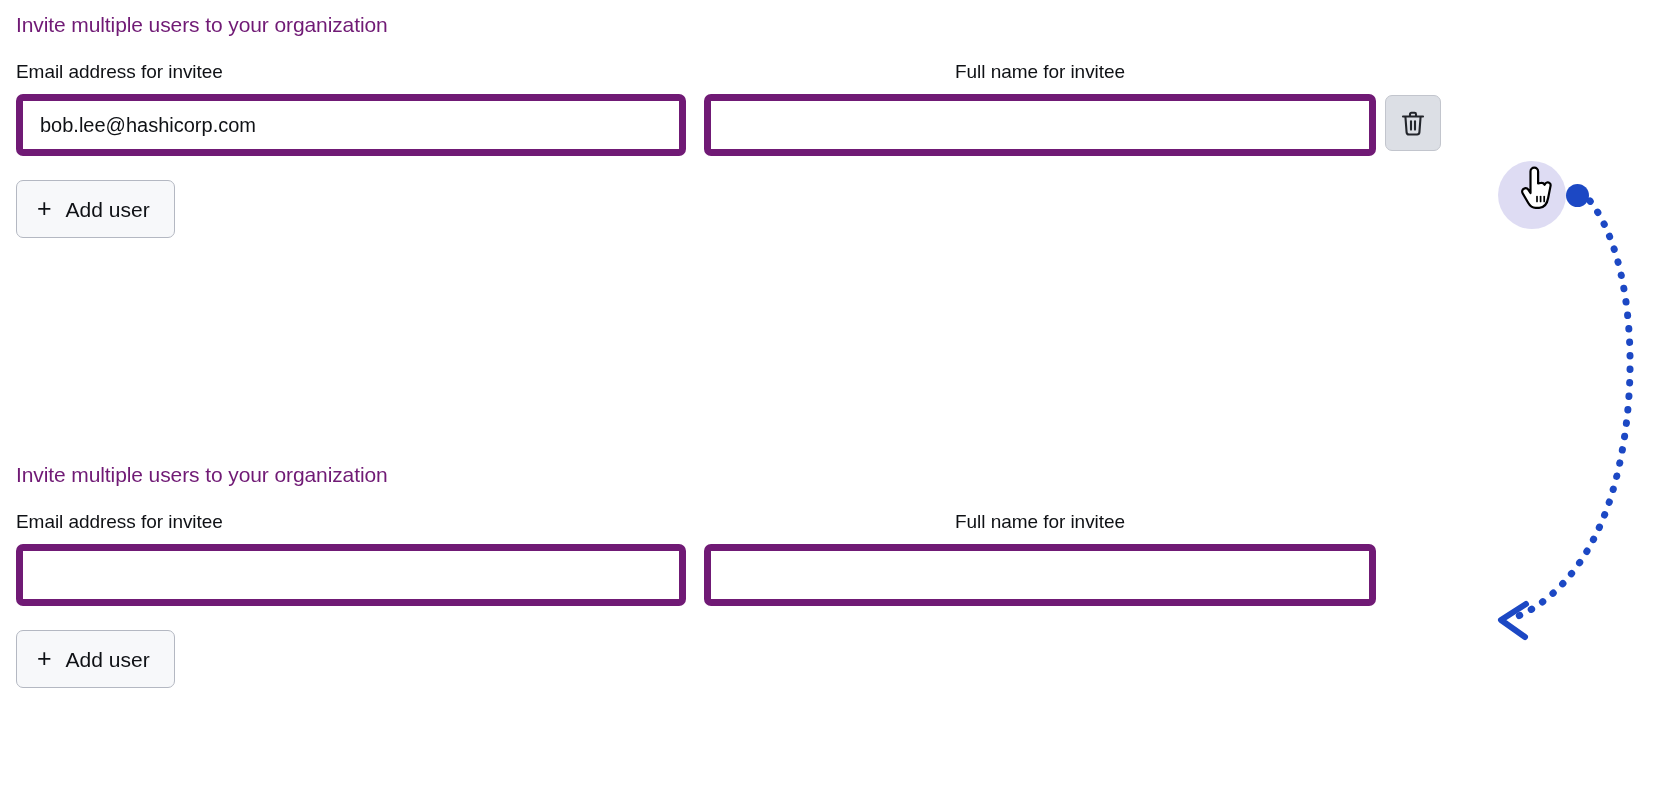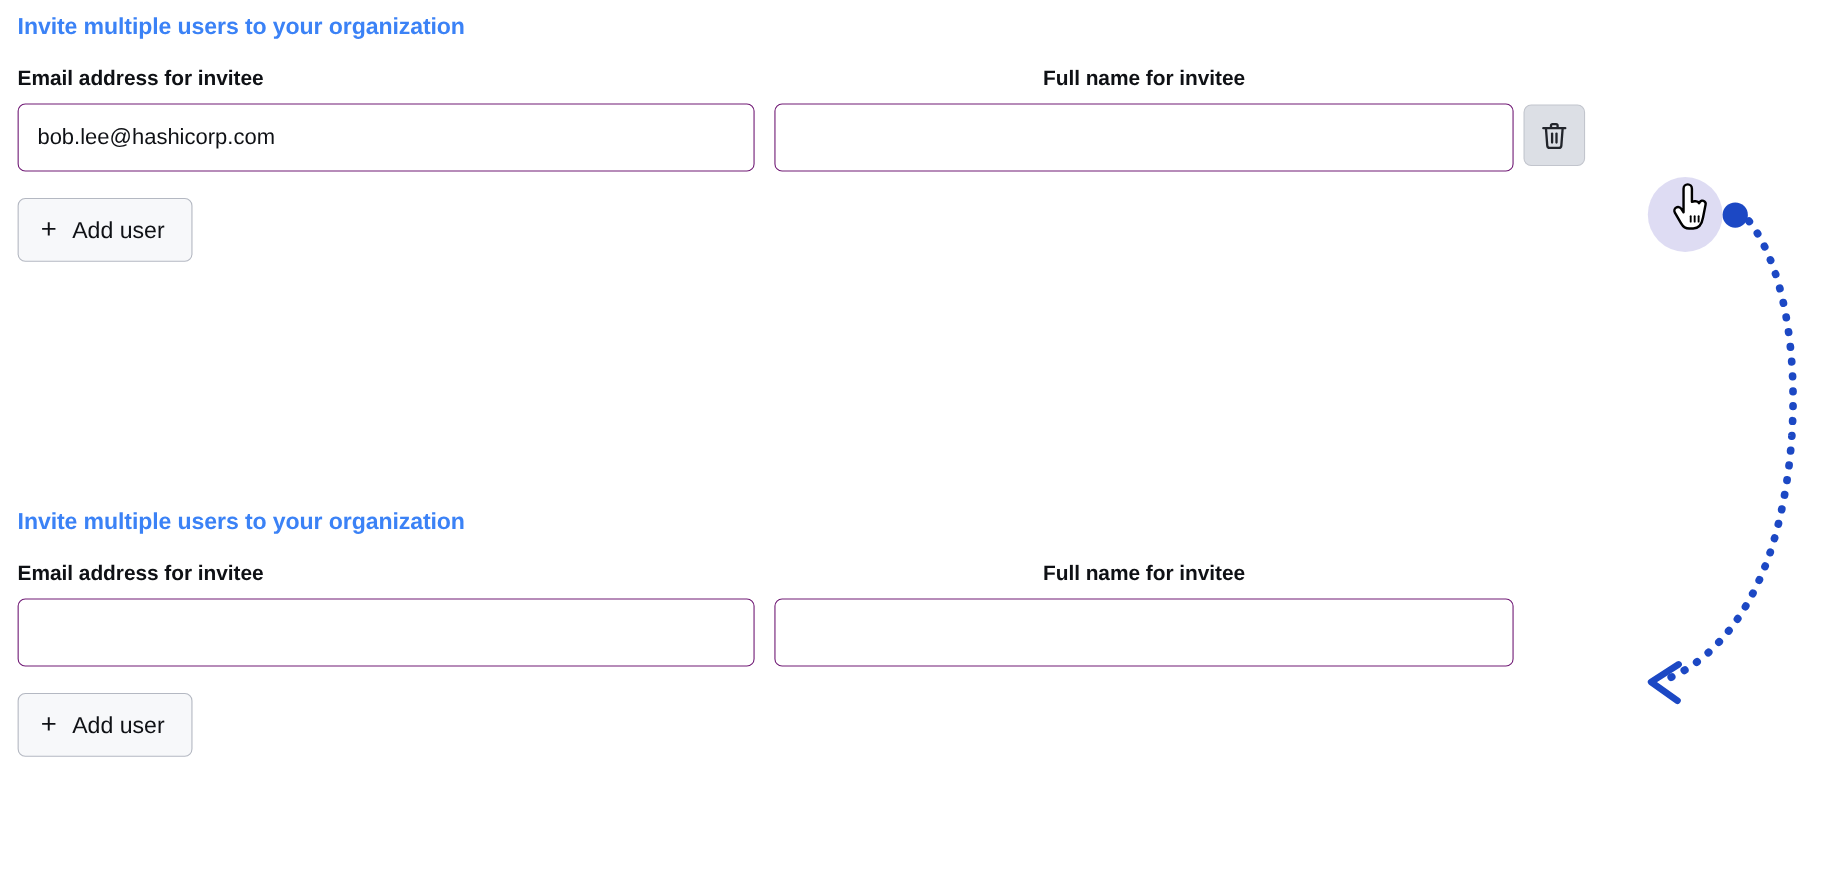--- a/index.html
+++ b/index.html
@@ -27,54 +27,54 @@
   .invite-section {
     position: absolute;
     left: 16px;
     width: 1520px;
   }
   #section-1 { top: 12px; }
   #section-2 { top: 462px; }
 
   .section-heading {
     font-size: 21px;
-    font-weight: 700;
+    font-weight: 400;
     letter-spacing: -0.1px;
-    color: #3b82f6;
+    color: #701a75;
     margin: 0 0 22px 0;
     line-height: 26px;
   }
 
   .field-row {
     position: relative;
     display: flex;
     align-items: flex-start;
   }
 
   .field {
     display: flex;
     flex-direction: column;
   }
   .field-email { width: 670px; margin-right: 18px; }
   .field-name  { width: 672px; align-items: center; }
 
   .field-label {
     font-size: 19px;
-    font-weight: 700;
+    font-weight: 400;
     color: #0f1115;
     line-height: 23px;
     margin-bottom: 11px;
     letter-spacing: -0.05px;
   }
 
   .text-input {
     box-sizing: border-box;
     width: 100%;
     height: 62px;
-    border: 1px solid #701a75;
+    border: 7px solid #701a75;
     border-radius: 7px;
     background: #ffffff;
     padding: 0 17px;
     font-family: "Liberation Sans", sans-serif;
     font-size: 20px;
     color: #0f1115;
     outline: none;
   }
   .text-input::placeholder { color: #8c8fa1; }
 

